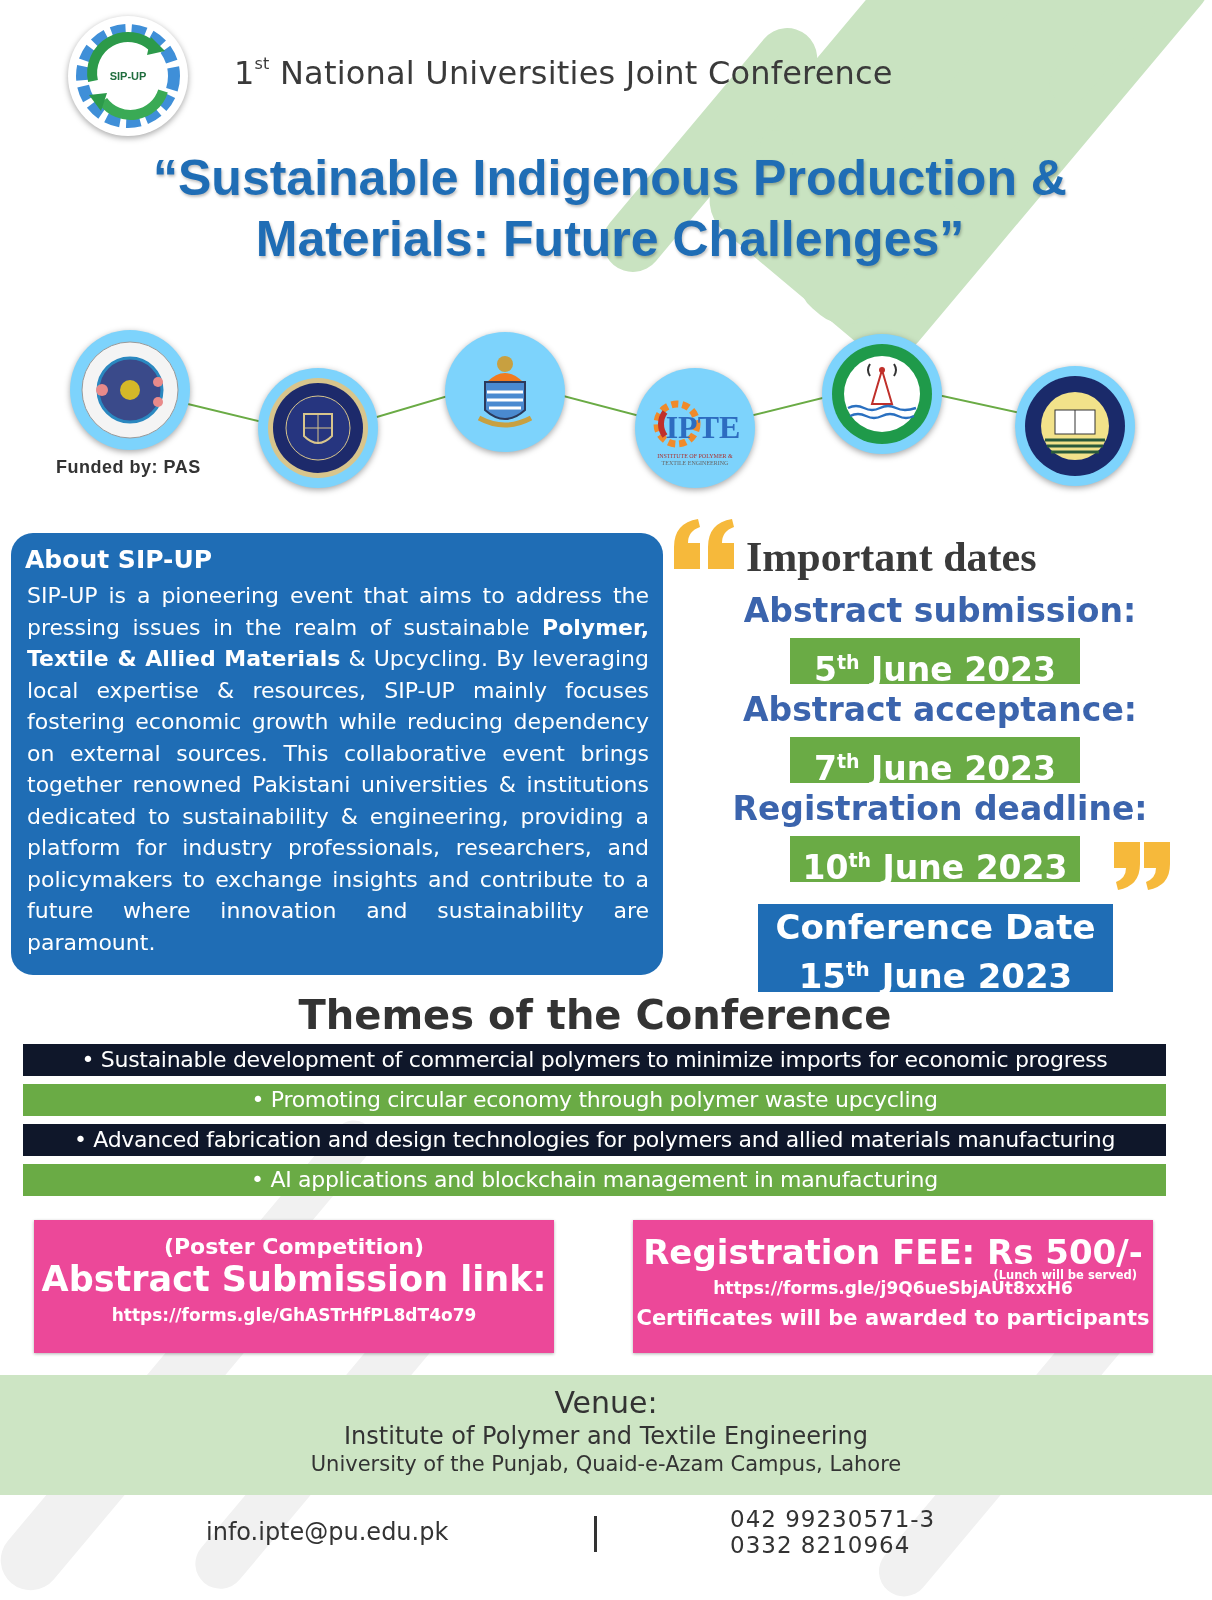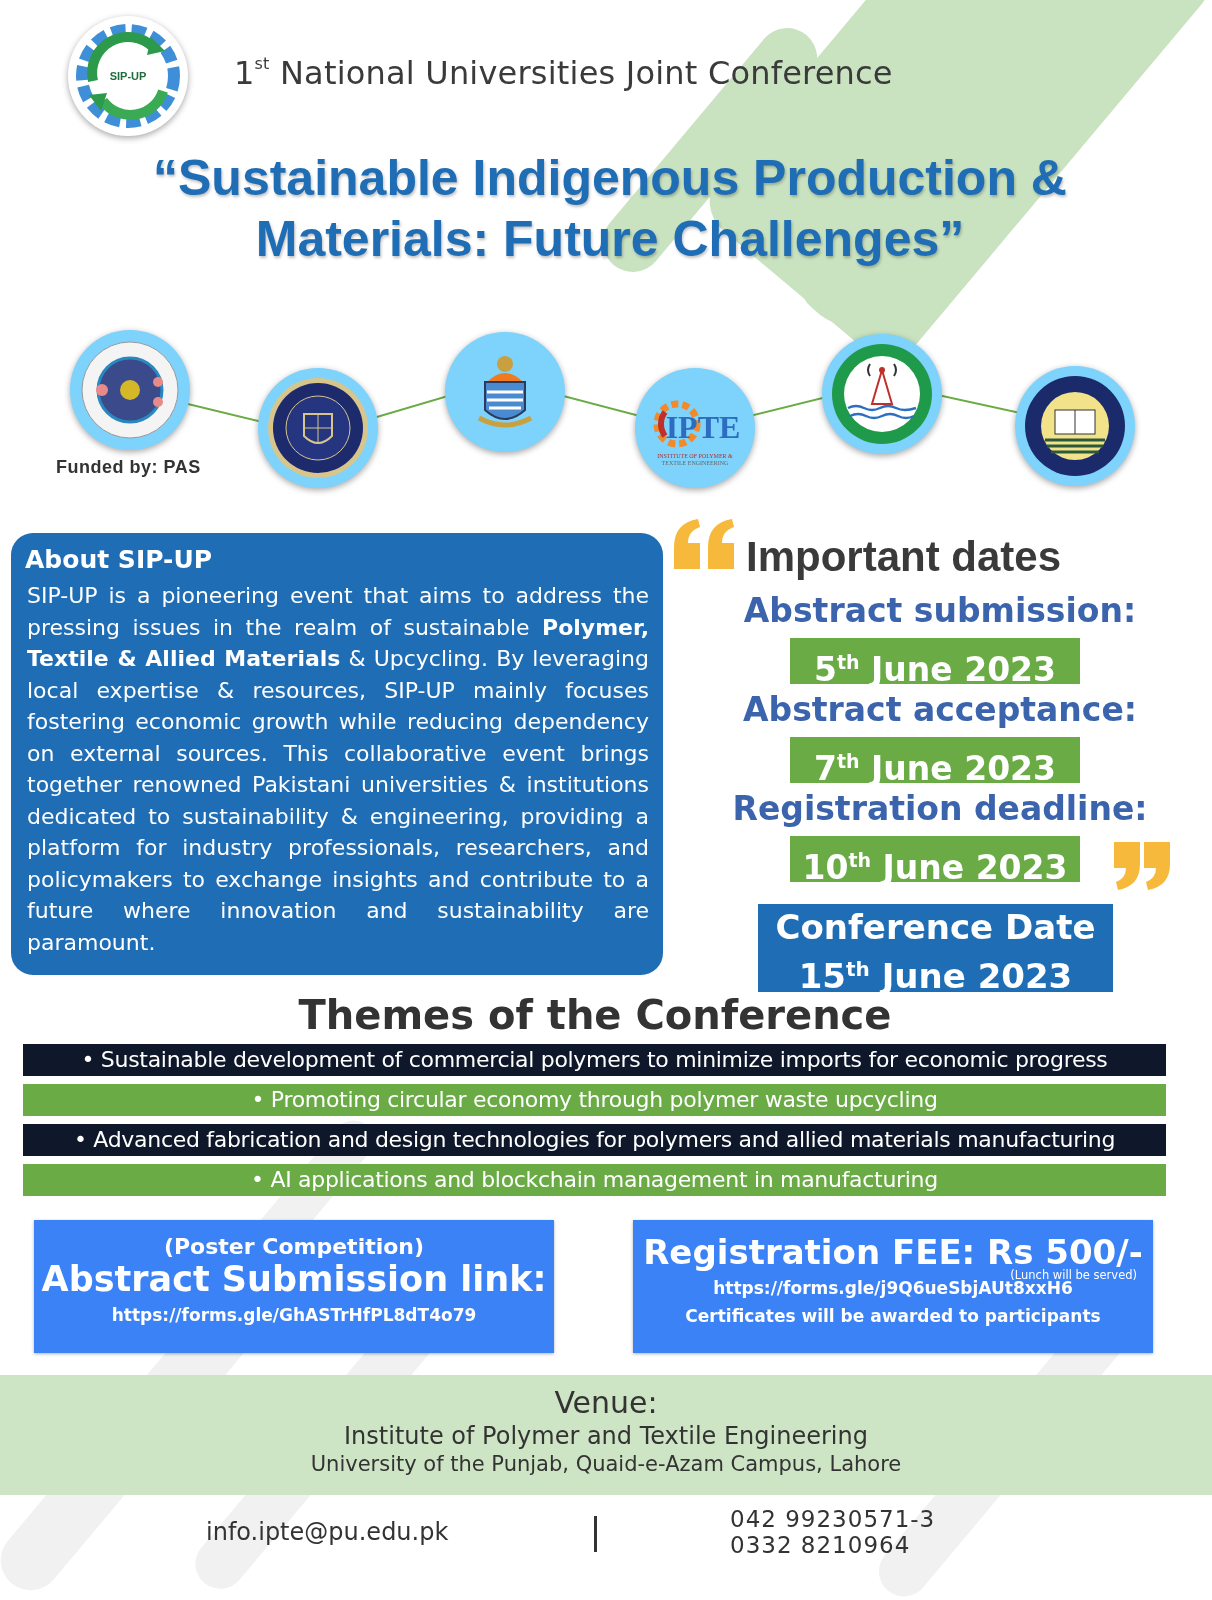--- a/index.html
+++ b/index.html
@@ -35,49 +35,49 @@
   .about { position: absolute; left: 11px; top: 533px; width: 652px; height: 442px; background: #1f6db5; border-radius: 22px;
     color: #fff; padding: 12px 14px 0 14px; z-index: 2; }
   .about h2 { font-family: "DejaVu Sans", sans-serif; font-weight: 700; font-size: 25px; margin: 0 0 6px 0; }
   .about p { font-family: "DejaVu Sans", sans-serif; font-size: 22px; line-height: 31.5px; text-align: justify; hyphens: manual; padding-left: 2px; }
   .about b { font-weight: 700; }
 
   
   .dates { position: absolute; left: 670px; top: 515px; width: 542px; height: 480px; z-index: 2; }
   .q-open { position: absolute; left: 0; top: 0; width: 70px; height: 60px; }
   .q-close { position: absolute; left: 440px; top: 323px; width: 62px; height: 56px; }
-  .dates h2 { position: absolute; left: 76px; top: 18px; font-family: Liberation Sans, sans-serif; font-weight: 700; font-size: 42px; color: #3a3a3a; }
+  .dates h2 { position: absolute; left: 76px; top: 18px; font-family: Liberation Serif, serif; font-weight: 700; font-size: 42px; color: #3a3a3a; }
   .date-label { position: absolute; left: 30px; width: 480px; text-align: center; font-family: "DejaVu Sans", sans-serif; font-weight: 700; font-size: 33px; color: #3b64ad; }
   .date-val { position: absolute; left: 120px; width: 290px; height: 46px; background: #6aab45; color: #fff; text-align: center;
     font-family: "DejaVu Sans", sans-serif; font-weight: 700; font-size: 33px; line-height: 48px; }
   .date-val sup { font-size: 19px; vertical-align: 12px; }
   .conf-date { position: absolute; left: 88px; top: 389px; width: 355px; height: 88px; background: #1f6db5; color: #fff; text-align: center;
     font-family: "DejaVu Sans", sans-serif; font-weight: 700; font-size: 34px; line-height: 42px; padding-top: 2px; }
   .conf-date sup { font-size: 20px; vertical-align: 12px; }
 
   
   .themes-title { position: absolute; left: 0; top: 992px; width: 1190px; text-align: center; font-family: "DejaVu Sans", sans-serif;
     font-weight: 700; font-size: 40px; color: #333; z-index: 2; }
   .theme { position: absolute; left: 23px; width: 1143px; height: 32px; color: #fff; text-align: center; font-family: "DejaVu Sans", sans-serif;
     font-size: 22px; line-height: 32px; white-space: nowrap; z-index: 2; letter-spacing: -0.3px; }
   .theme.blue { background: #0f172a; }
   .theme.green { background: #6aab45; }
 
   
-  .linkbox { position: absolute; top: 1220px; height: 133px; background: #3b82f6; color: #fff; text-align: center; z-index: 2;
+  .linkbox { position: absolute; top: 1220px; height: 133px; background: #ec4899; color: #fff; text-align: center; z-index: 2;
     font-family: "DejaVu Sans", sans-serif; box-shadow: 0 1px 3px rgba(0,0,0,0.3); }
   .lb1 { left: 34px; width: 520px; }
   .lb2 { left: 633px; width: 520px; }
   .lb-small { font-weight: 700; font-size: 22px; margin-top: 14px; }
   .lb-big { font-weight: 700; font-size: 35px; margin-top: 0px; line-height: 40px; }
   .lb-url { font-weight: 700; font-size: 17px; margin-top: 6px; }
   .lb2 .lb-big { margin-top: 12px; font-size: 34px; }
-  .lb2 .lunch { position: absolute; right: 16px; top: 48px; font-size: 11.5px; font-weight: 400; margin-left: 8px; }
+  .lb2 .lunch { position: absolute; right: 16px; top: 48px; font-size: 11.5px; font-weight: 700; margin-left: 8px; }
   .lb2 .lb-url { margin-top: 6px; }
-  .lb2 .cert { font-weight: 700; font-size: 17px; margin-top: 8px; }
+  .lb2 .cert { font-weight: 700; font-size: 21px; margin-top: 8px; }
 
   
   .venue { position: absolute; left: 0; top: 1375px; width: 1212px; height: 120px; background: #cde5c4; text-align: center; z-index: 2;
     font-family: "DejaVu Sans", sans-serif; color: #333; }
   .venue .v-label { font-size: 30px; margin-top: 10px; }
   .venue .v-inst { font-size: 24px; margin-top: 2px; }
   .venue .v-addr { font-size: 21px; margin-top: 2px; }
 
   
   .footer { position: absolute; left: 0; top: 1500px; width: 1212px; height: 100px; z-index: 2; font-family: "DejaVu Sans", sans-serif; color: #333; }

